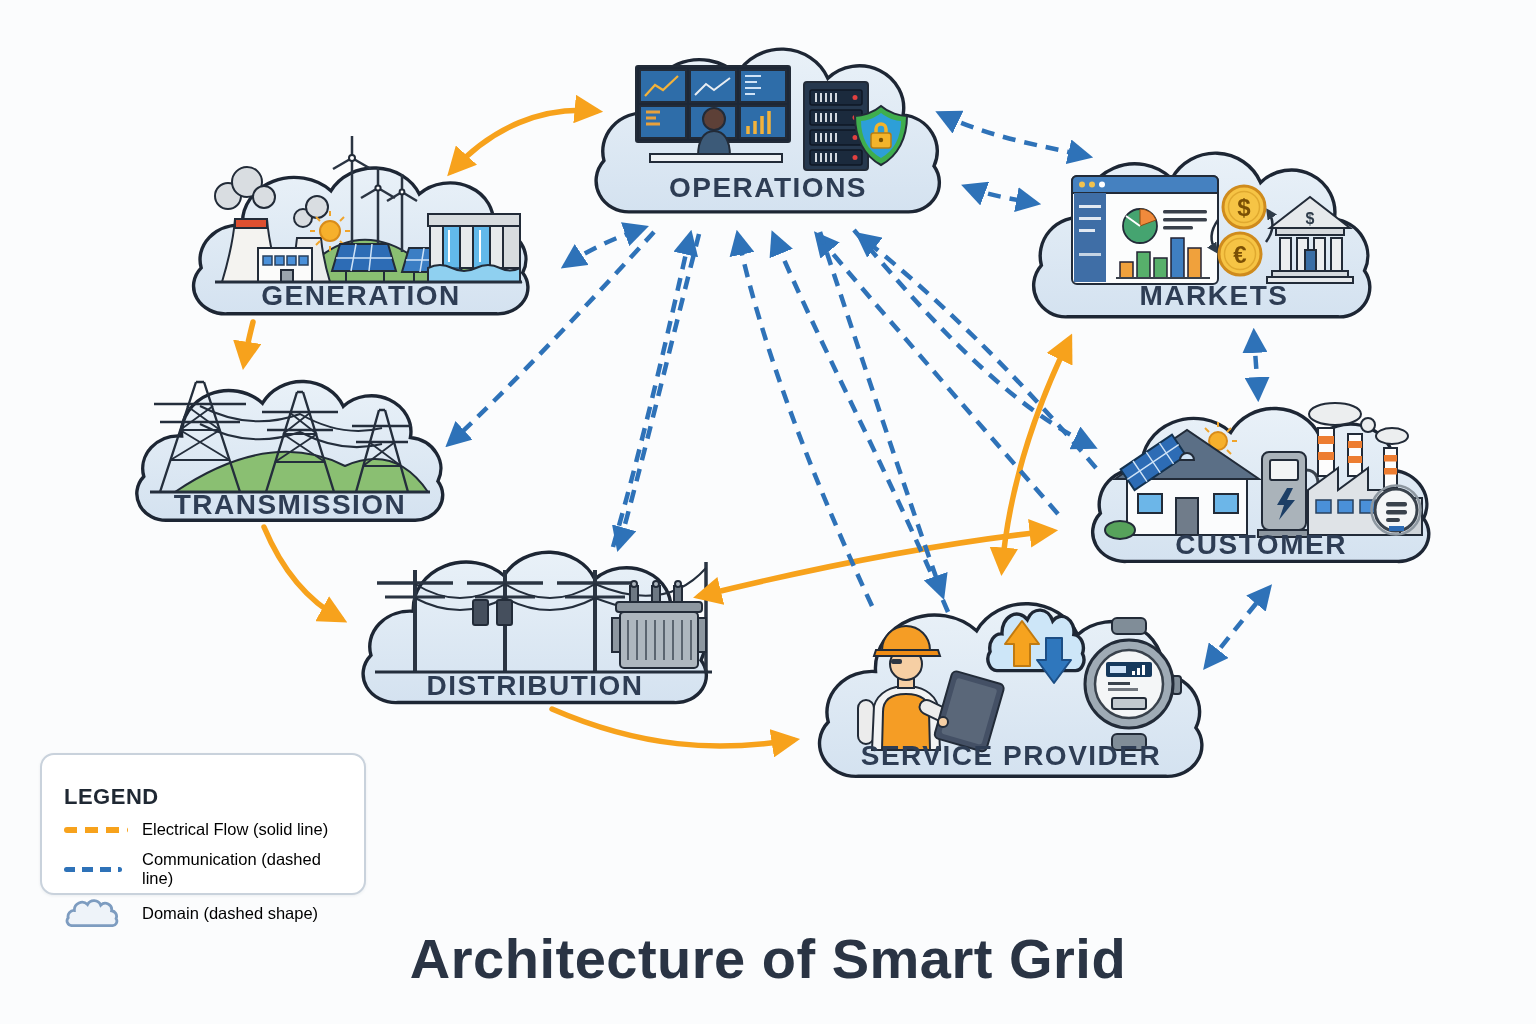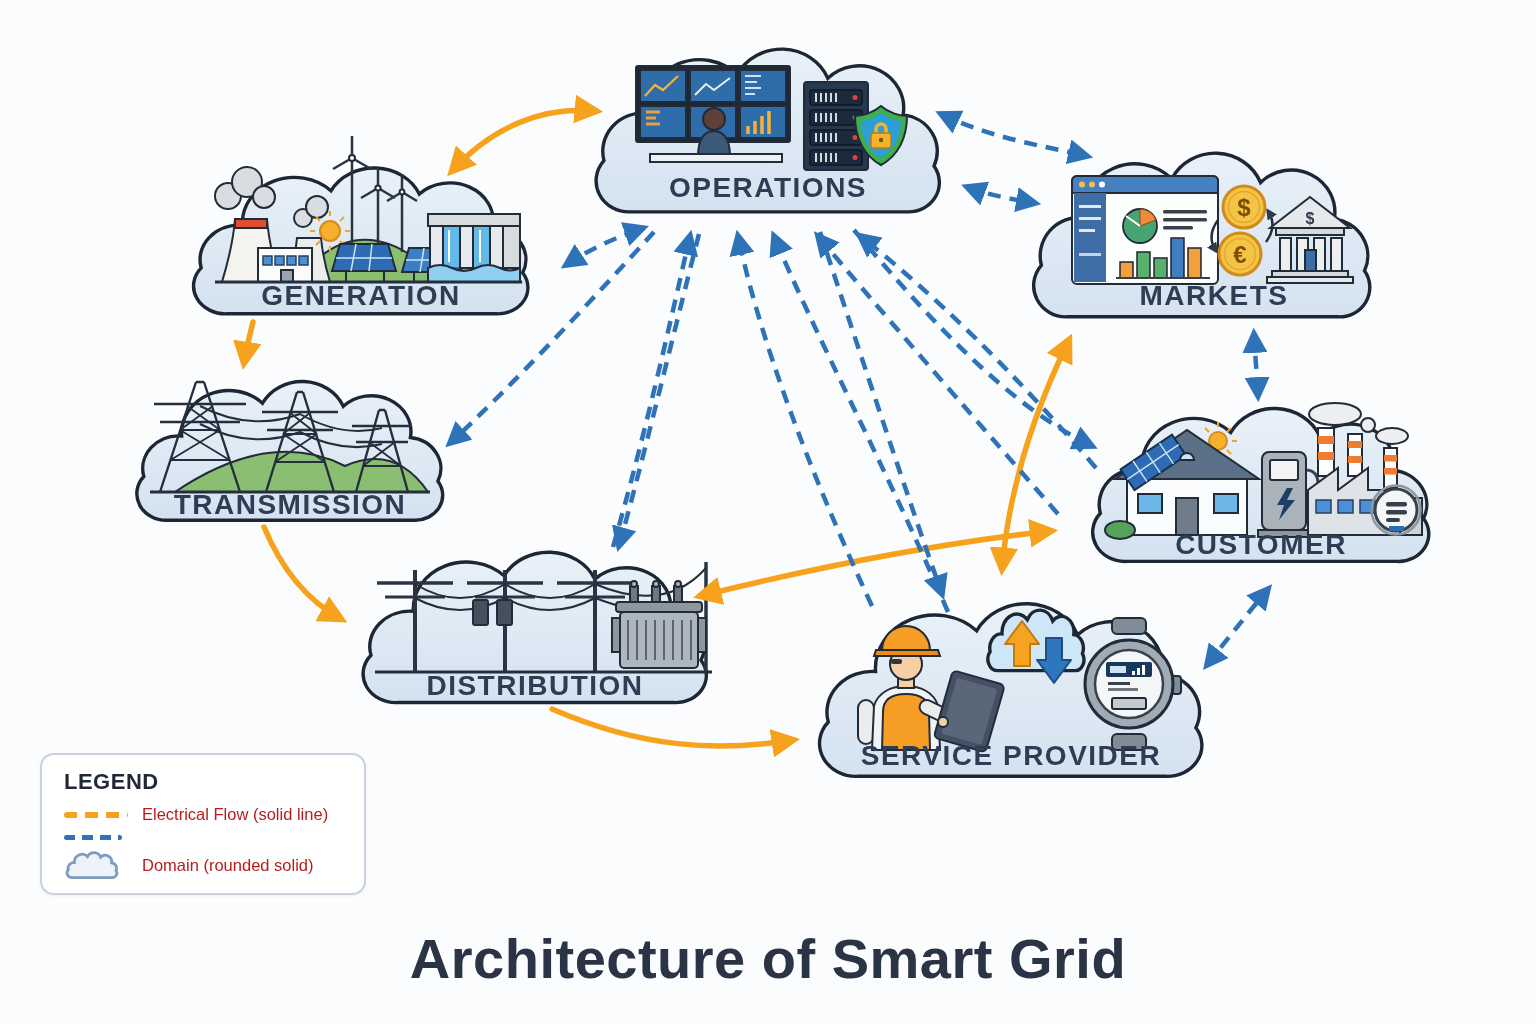--- a/index.html
+++ b/index.html
@@ -16,25 +16,25 @@
   }
   .ol { stroke:#222b38; stroke-width:2px; }
   .edge-e { fill:none; stroke:#F7A21C; stroke-width:5.5px; stroke-linecap:round; }
   .edge-c { fill:none; stroke:#2E72B8; stroke-width:4.5px; stroke-dasharray:13 9; }
   .thin  { stroke:#242e3c; fill:none; }
 
   .legend-box {
     position:absolute; left:40px; top:753px; width:326px; height:142px;
     background:#ffffff; border:2px solid #c9d2dc; border-radius:14px;
     box-shadow:0 1px 3px rgba(40,60,90,.08); box-sizing:border-box;
-    padding:14px 20px 10px 22px;
+    padding:29px 20px 10px 22px;
   }
   .legend-title { font-size:22px; font-weight:bold; color:#1f2833; letter-spacing:.5px; margin-bottom:10px; }
   .legend-row { display:flex; align-items:center; gap:14px; margin-bottom:11px; }
-  .legend-row .lbl { font-size:16.5px; color:#b91c1c; }
+  .legend-row .lbl { font-size:16.5px; color:#000000; }
   .sw { width:64px; flex:0 0 64px; display:flex; align-items:center; }
   .dash-orange { height:6px; width:64px; border-radius:3px;
     background:repeating-linear-gradient(90deg,#F7A21C 0 13px, transparent 13px 21px); }
   .dash-blue { height:5px; width:58px; border-radius:3px;
     background:repeating-linear-gradient(90deg,#2E72B8 0 11px, transparent 11px 18px); }
 
   .page-title {
     position:absolute; left:0; top:926px; width:100%; text-align:center;
     font-size:56px; font-weight:bold; color:#2a3444; letter-spacing:.5px;
   }
@@ -441,26 +441,27 @@
   <div class="legend-row">
     <span class="sw">
           <span class="dash-orange"></span>
         </span>
     <span class="lbl">Electrical Flow (solid line)</span>
   </div>
   <div class="legend-row">
     <span class="sw">
           <span class="dash-blue"></span>
         </span>
+    <span class="lbl">Communication (dashed line)</span>
   </div>
   <div class="legend-row">
     <span class="sw">
       <svg width="56" height="28" viewBox="0 0 400 200">
         <path d="M 58,190 A 34,34 0 0 1 30,134 A 42,42 0 0 1 74,82 A 55,55 0 0 1 168,40 A 52,52 0 0 1 262,44 A 46,46 0 0 1 340,84 A 40,40 0 0 1 372,140 A 32,32 0 0 1 344,190 Z" fill="#eef3f9" stroke="#7d9cc0" stroke-width="20"></path>
       </svg>
     </span>
-    <span class="lbl">Domain (rounded solid)</span>
+    <span class="lbl">Domain (dashed shape)</span>
   </div>
 </div>
 
 <div class="page-title">Architecture of Smart Grid</div>
 
 </div>
 
 </body></html>

